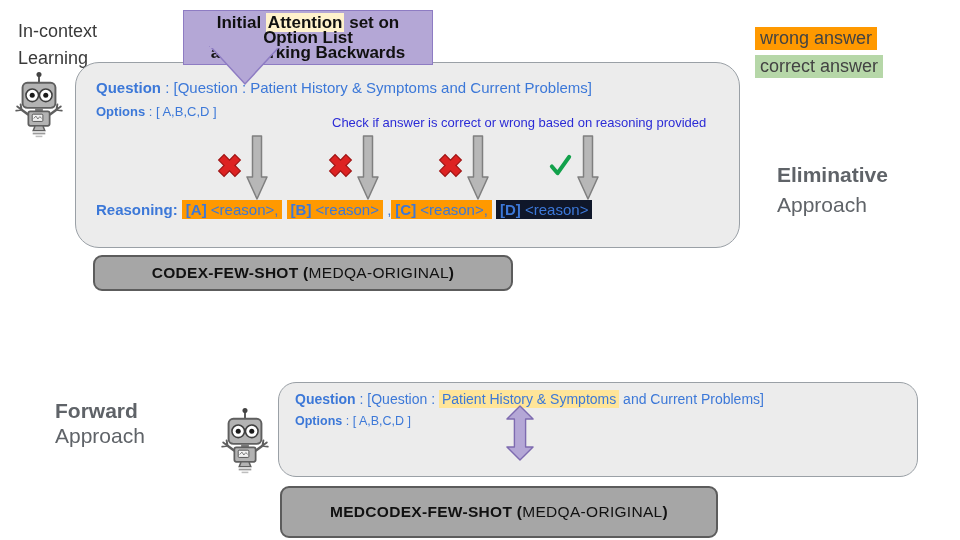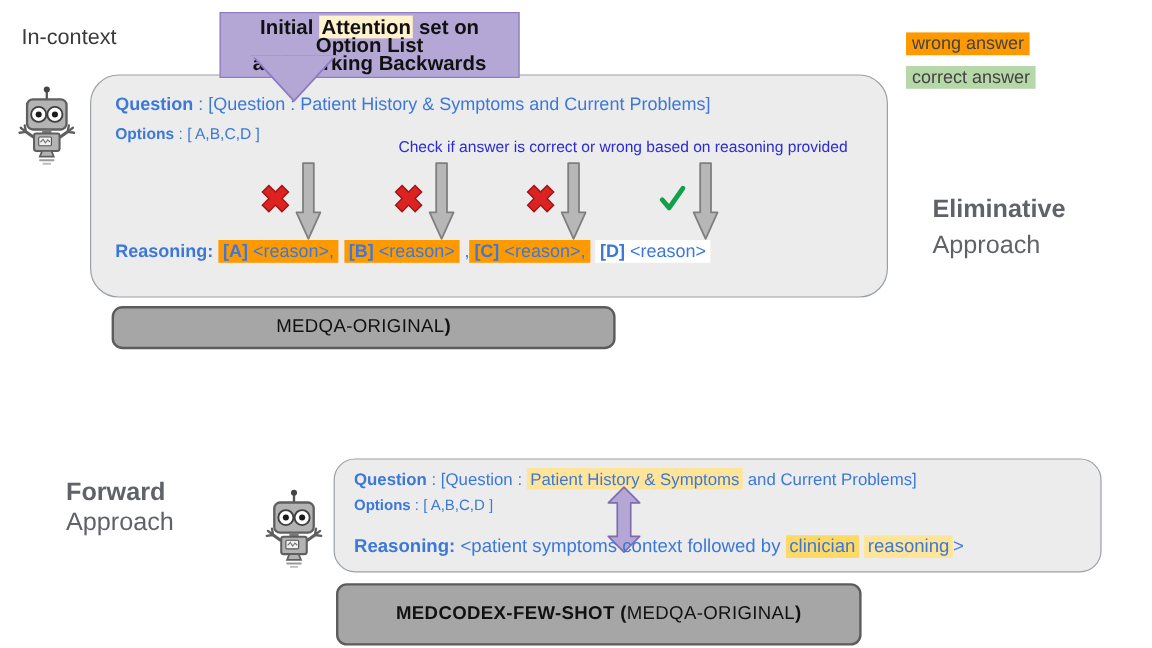--- a/index.html
+++ b/index.html
@@ -3,21 +3,21 @@
 <meta charset="utf-8">
 <style>
   * { margin:0; padding:0; box-sizing:border-box; }
   html,body { background:#fff; }
   .canvas {
     position:relative; width:960px; height:540px; background:#ffffff;
     font-family:"Liberation Sans", sans-serif; overflow:hidden;
   }
   b { font-weight:bold; }
   .hl-orange   { background:#ff9900; padding:1px 4px; }
-  .hl-green    { background:#ffffff; padding:1px 4px;margin-top:44px; }
+  .hl-green    { background:#0f172a; padding:1px 4px;margin-top:44px; }
   .hl-cream    { background:#fff2cc; padding:0 2px; }
   .hl-gold     { background:#ffd966; padding:1px 3px; }
   .hl-lyellow  { background:#ffe599; padding:1px 3px; }
 
   
   .incontext { position:absolute; left:18px; top:18px; font-size:18px; line-height:27px; color:#3a3a3a; }
   .approach  { color:#5f6368; font-size:21px; }
   .approach-right { position:absolute; left:777px; top:160px; line-height:30px; }
   .approach-left  { position:absolute; left:55px;  top:398px; line-height:25px; }
 
@@ -56,21 +56,21 @@
   
   .caption-box {
     position:absolute; background:#a6a6a6; border:2px solid #5c5c5c; border-radius:9px;
     display:flex; align-items:center; justify-content:center;
     font-size:15.5px; color:#111; letter-spacing:.3px; white-space:nowrap; z-index:2;
   }
   .codex-box    { left:93px;  top:255px; width:420px; height:36px; }
   .medcodex-box { left:280px; top:486px; width:438px; height:52px; }
 
   
-  .legend-item { position:absolute; font-size:15px; color:#434343; padding:1px 5px; }
+  .legend-item { position:absolute; font-size:18px; color:#434343; padding:1px 5px; }
   .legend-wrong   { left:755px; top:27px; background:#ff9900; }
   .legend-correct { left:755px; top:55px; background:#b6d7a8; }
 
   
   .robot { position:absolute; }
   .robot-top    { left:10px;  top:70px; }
   .robot-bottom { left:216px; top:406px; }
   .double-arrow { position:absolute; left:224px; top:22px; }
   .focus-note { position:absolute; left:266px; top:26px; font-size:14px; font-weight:bold; color:#595959; line-height:19px; }
 </style>
@@ -99,20 +99,21 @@
         <path d="M48 41 l4.5 -3.5 M48 41 l5.5 .8 M48 41 l1 -5.5" stroke="#5f5f5f" stroke-width="2" stroke-linecap="round"></path>
         <path d="M26 57.5 h8 l2 5 h-12 z" fill="#b3b3b3" stroke="#5f5f5f" stroke-width="1.5"></path>
         <line x1="23.5" y1="65.5" x2="36.5" y2="65.5" stroke="#9a9a9a" stroke-width="1.8"></line>
         <line x1="26.5" y1="68.5" x2="33.5" y2="68.5" stroke="#bdbdbd" stroke-width="1.6"></line>
       </g>
     </defs>
   </svg>
 
   <div class="incontext">
     <div>In-context</div>
+    <div>Learning</div>
   </div>
 
   <svg class="robot robot-top" width="58" height="70" viewBox="0 0 60 72">
       <use href="#robot-sym"></use>
     </svg>
 
   <div class="callout-box">
     <div><span>Initial </span><span class="hl-cream">Attention</span><span> set on Option List</span></div>
     <div>and working Backwards</div>
   </div>
@@ -158,20 +159,21 @@
           <polygon points="6.5,1 15.5,1 15.5,42 21,42 11,64 1,42 6.5,42" fill="#b7b7b7" stroke="#7f7f7f" stroke-width="1.5" stroke-linejoin="round"></polygon>
         </svg>
     </div>
 
     <div class="reasoning-line">
       <b>Reasoning:</b><span> </span><span class="hl-orange"><b>[A]</b><span> &lt;reason&gt;,</span></span><span> </span><span class="hl-orange"><b>[B]</b><span> &lt;reason&gt;</span></span><span> ,</span><span class="hl-orange"><b>[C]</b><span> &lt;reason&gt;,</span></span><span> </span><span class="hl-green"><b>[D]</b><span> &lt;reason&gt;</span></span>
     </div>
   </div>
 
   <div class="caption-box codex-box">
+    <b>CODEX-FEW-SHOT (</b>
       <span>MEDQA-ORIGINAL</span>
       <b>)</b>
   </div>
 
   <span class="legend-item legend-wrong">wrong answer</span>
   <span class="legend-item legend-correct">correct answer</span>
 
   <div class="approach approach-right">
     <div><b>Eliminative</b></div>
     <div>Approach</div>
@@ -188,23 +190,20 @@
 
   <div class="main-box bottom-box">
     <div class="q-line"><b>Question</b><span> : [Question : </span><span class="hl-lyellow">Patient History &amp; Symptoms</span><span> and Current Problems]</span></div>
     <div class="o-line"><b>Options</b><span> : [ A,B,C,D ]</span></div>
 
     <svg class="double-arrow" width="34" height="56" viewBox="0 0 34 60">
       <polygon points="17,1 31,15 23,15 23,45 31,45 17,59 3,45 11,45 11,15 3,15" fill="#b4a7d6" stroke="#7e6bb0" stroke-width="1.5" stroke-linejoin="round"></polygon>
     </svg>
 
 
-    <div class="reasoning-line">
-      <b>Reasoning:</b><span> &lt;patient symptoms context followed by </span><span class="hl-gold">clinician</span><span> </span><span class="hl-lyellow">reasoning</span><span>&gt;</span>
-    </div>
   </div>
 
   <div class="caption-box medcodex-box">
     <b>MEDCODEX-FEW-SHOT (</b>
       <span>MEDQA-ORIGINAL</span>
       <b>)</b>
   </div>
 
 </div>
 

